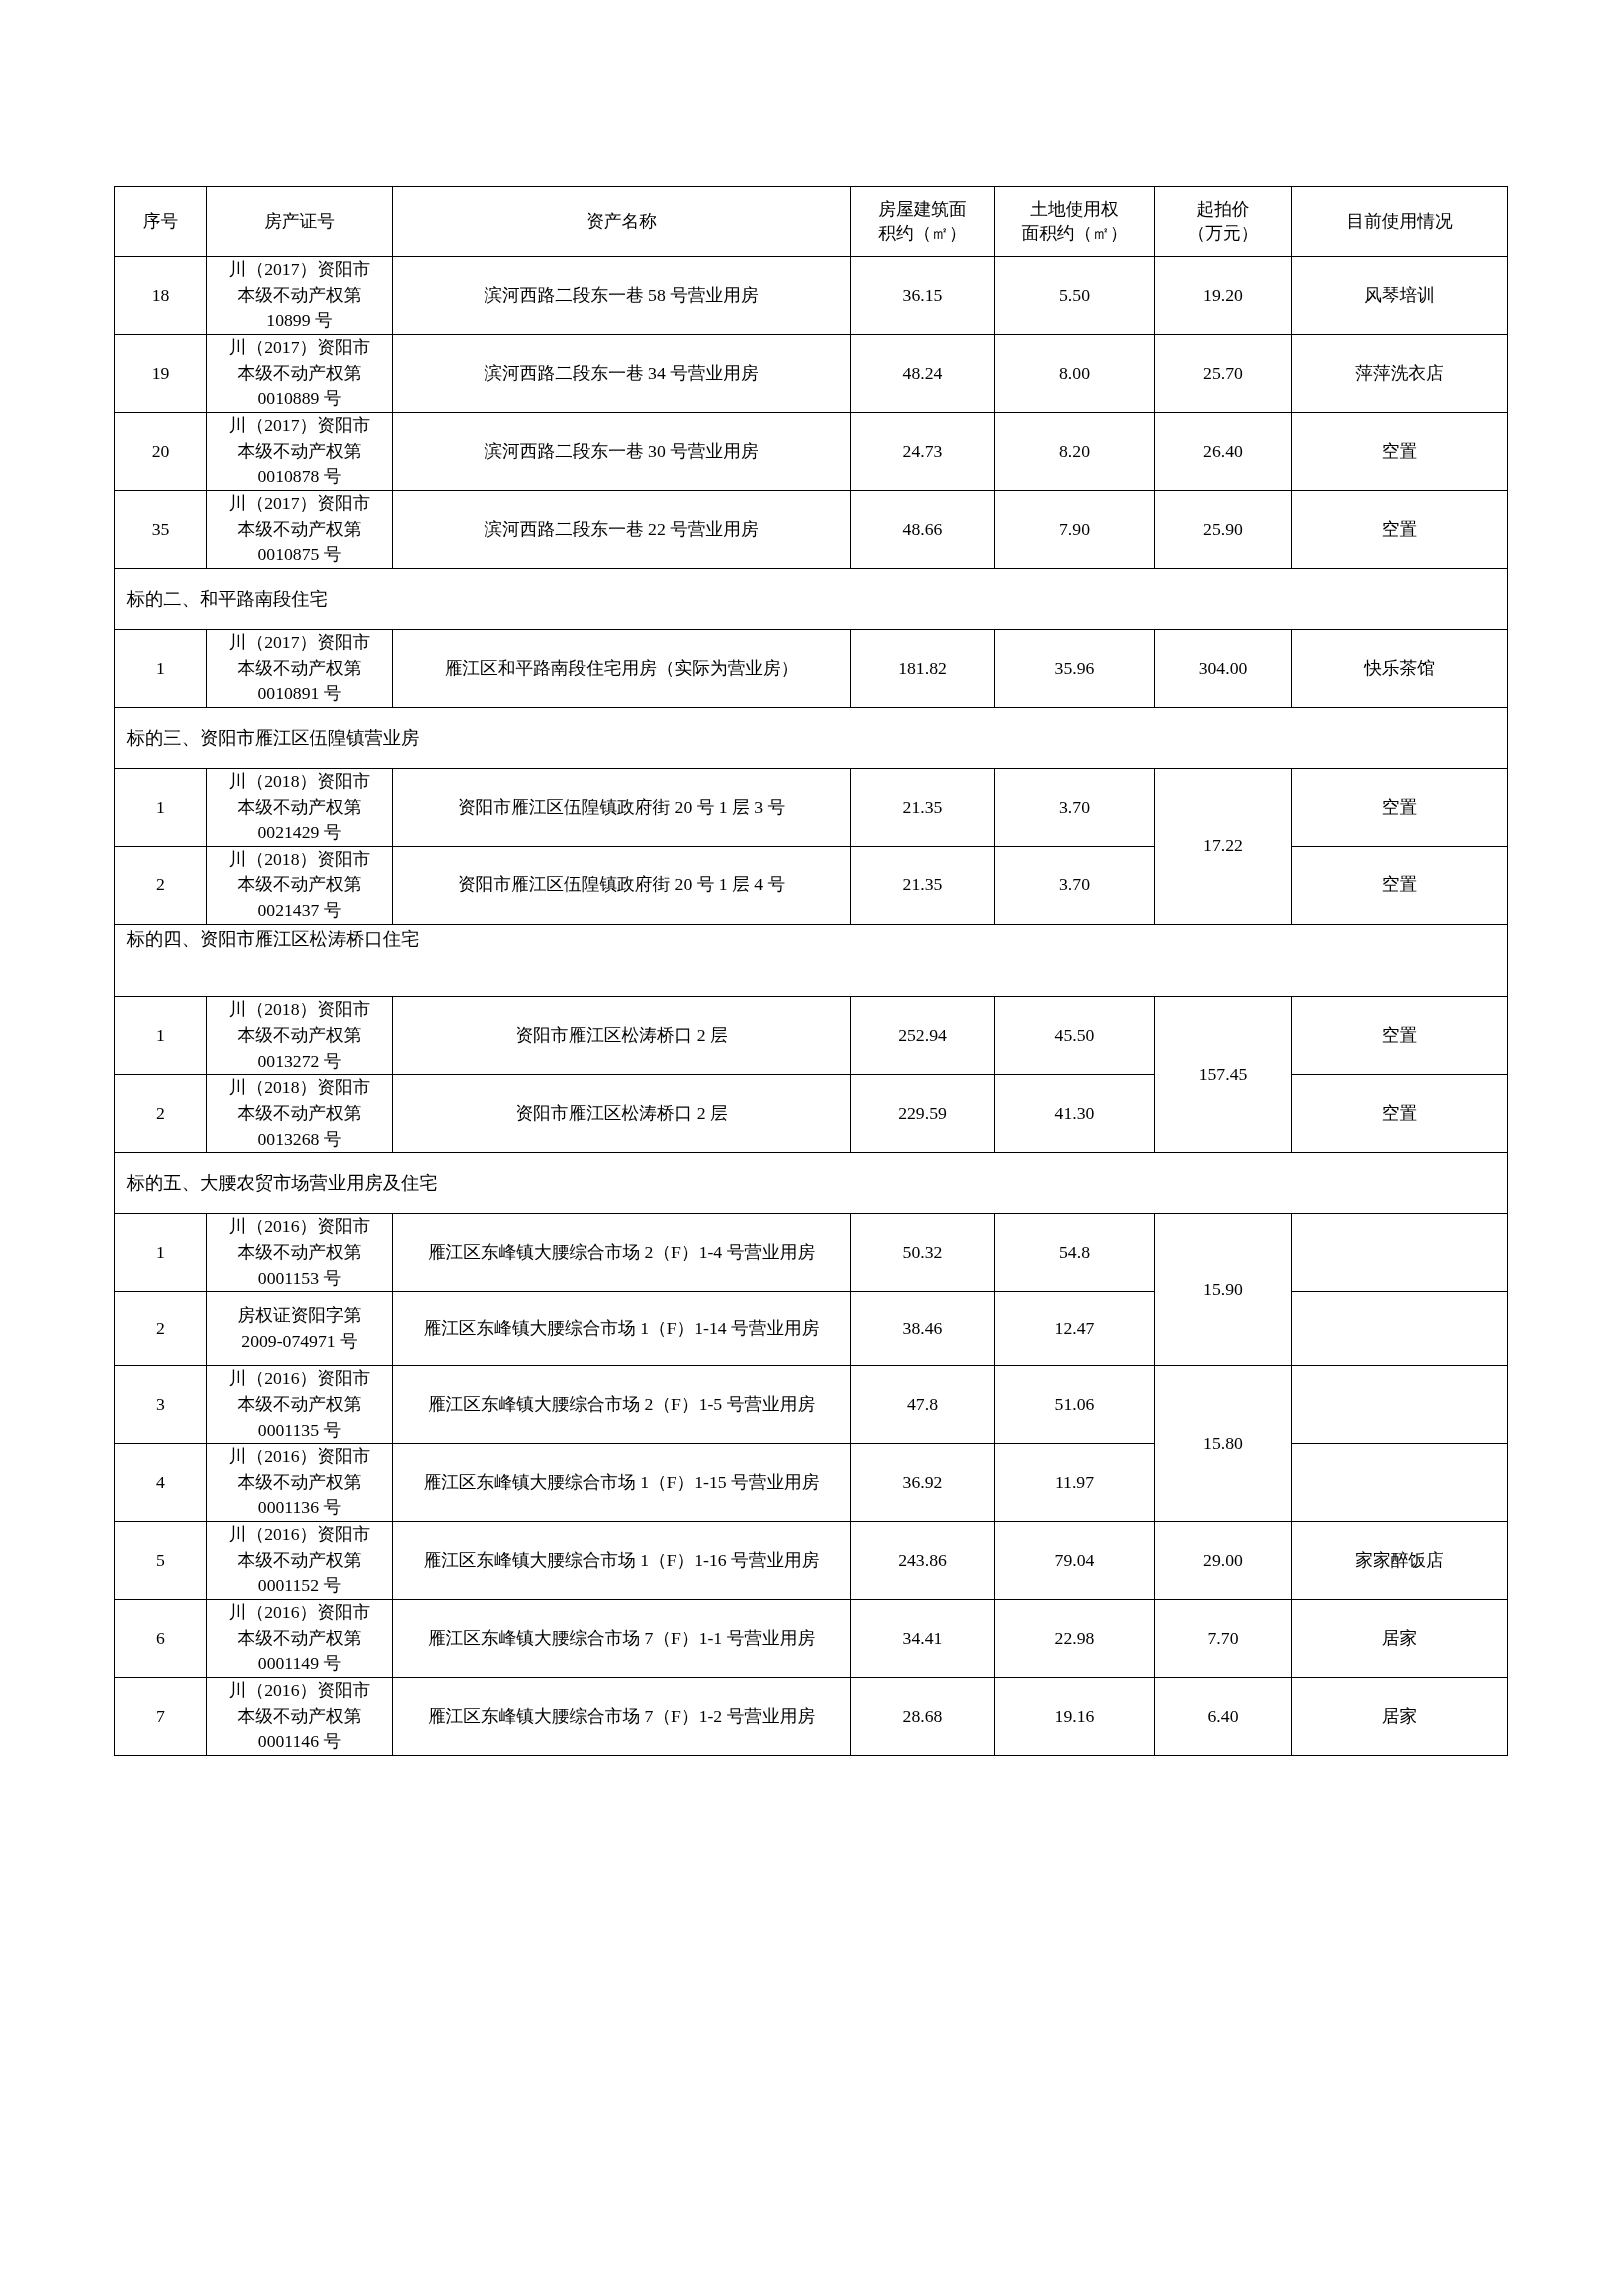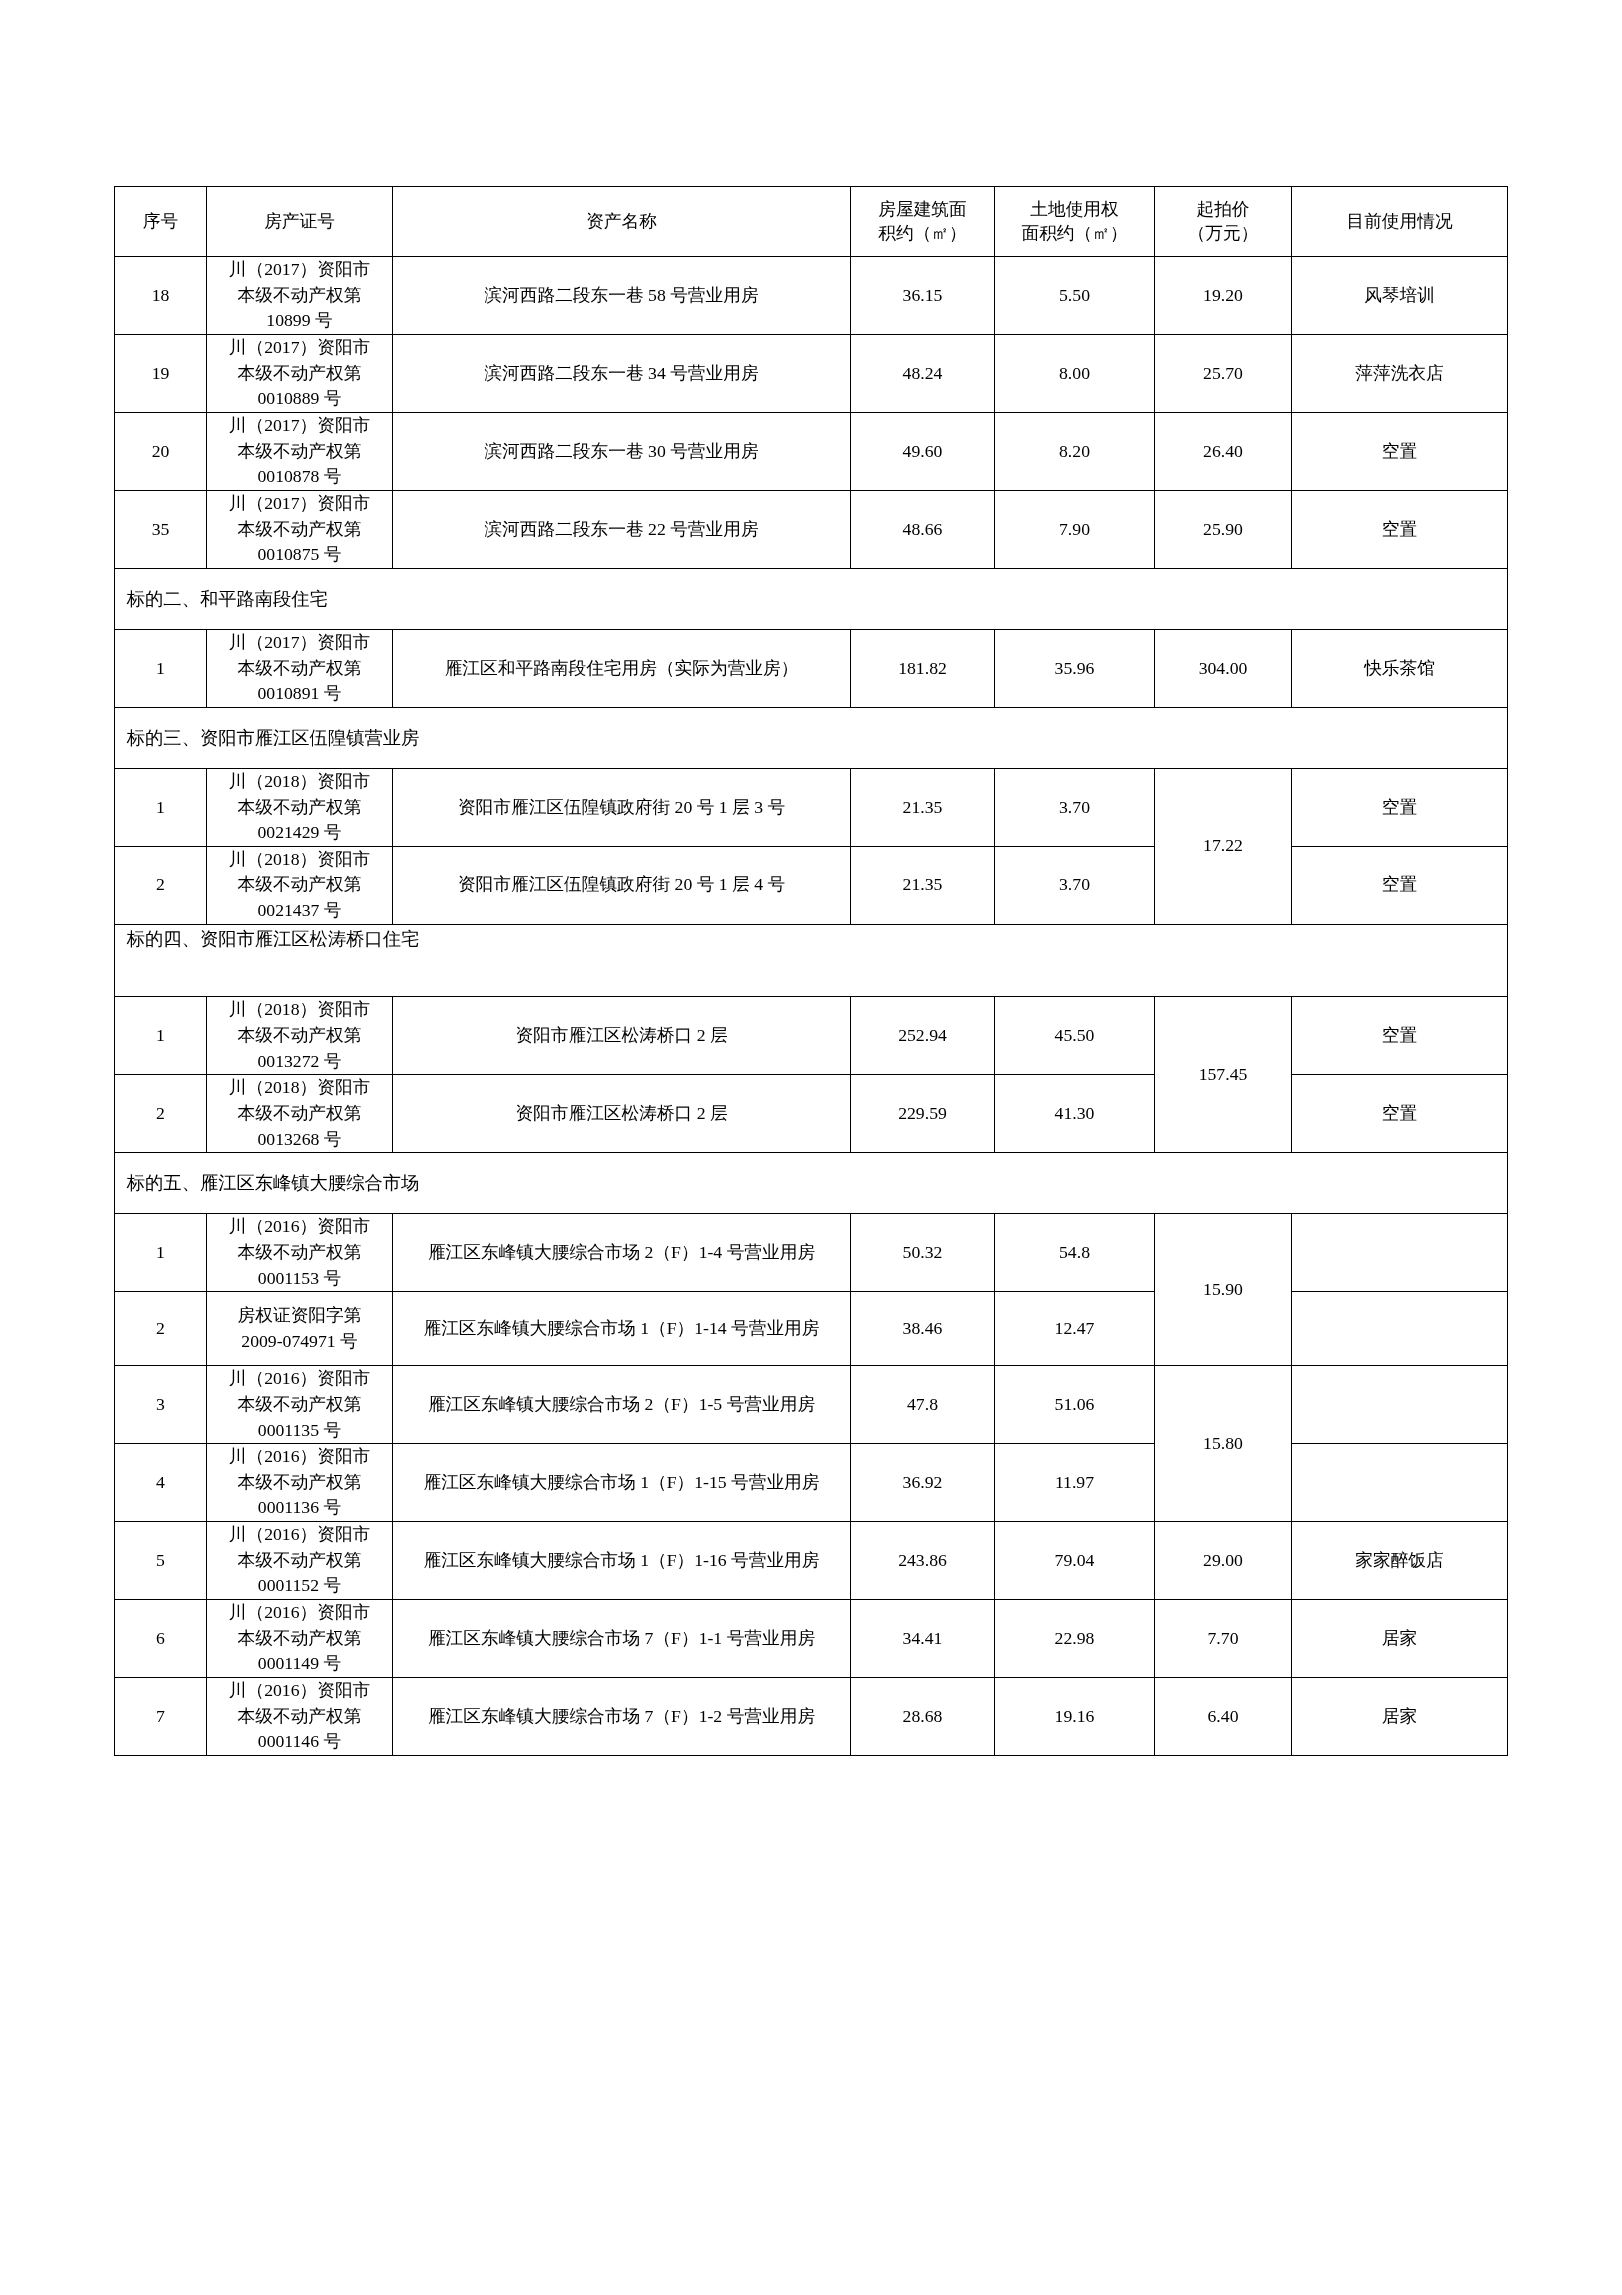--- a/index.html
+++ b/index.html
@@ -151,21 +151,21 @@
           <td class="use">萍萍洗衣店</td>
         </tr>
         <tr class="row-std">
           <td class="idx">20</td>
           <td class="cert">
             <div>川（2017）资阳市</div>
             <div>本级不动产权第</div>
             <div>0010878 号</div>
           </td>
           <td class="name">滨河西路二段东一巷 30 号营业用房</td>
-          <td class="num">49.60</td>
+          <td class="num">24.73</td>
           <td class="num">8.20</td>
           <td class="num">26.40</td>
           <td class="use">空置</td>
         </tr>
         <tr class="row-std">
           <td class="idx">35</td>
           <td class="cert">
             <div>川（2017）资阳市</div>
             <div>本级不动产权第</div>
             <div>0010875 号</div>
@@ -242,21 +242,21 @@
             <div>川（2018）资阳市</div>
             <div>本级不动产权第</div>
             <div>0013268 号</div>
           </td>
           <td class="name">资阳市雁江区松涛桥口 2 层</td>
           <td class="num">229.59</td>
           <td class="num">41.30</td>
           <td class="use">空置</td>
         </tr>
         <tr class="section">
-          <td colspan="7">标的五、雁江区东峰镇大腰综合市场</td>
+          <td colspan="7">标的五、大腰农贸市场营业用房及住宅</td>
         </tr>
         <tr class="row-std row-tall">
           <td class="idx">1</td>
           <td class="cert">
             <div>川（2016）资阳市</div>
             <div>本级不动产权第</div>
             <div>0001153 号</div>
           </td>
           <td class="name">雁江区东峰镇大腰综合市场 2（F）1-4 号营业用房</td>
           <td class="num">50.32</td>

